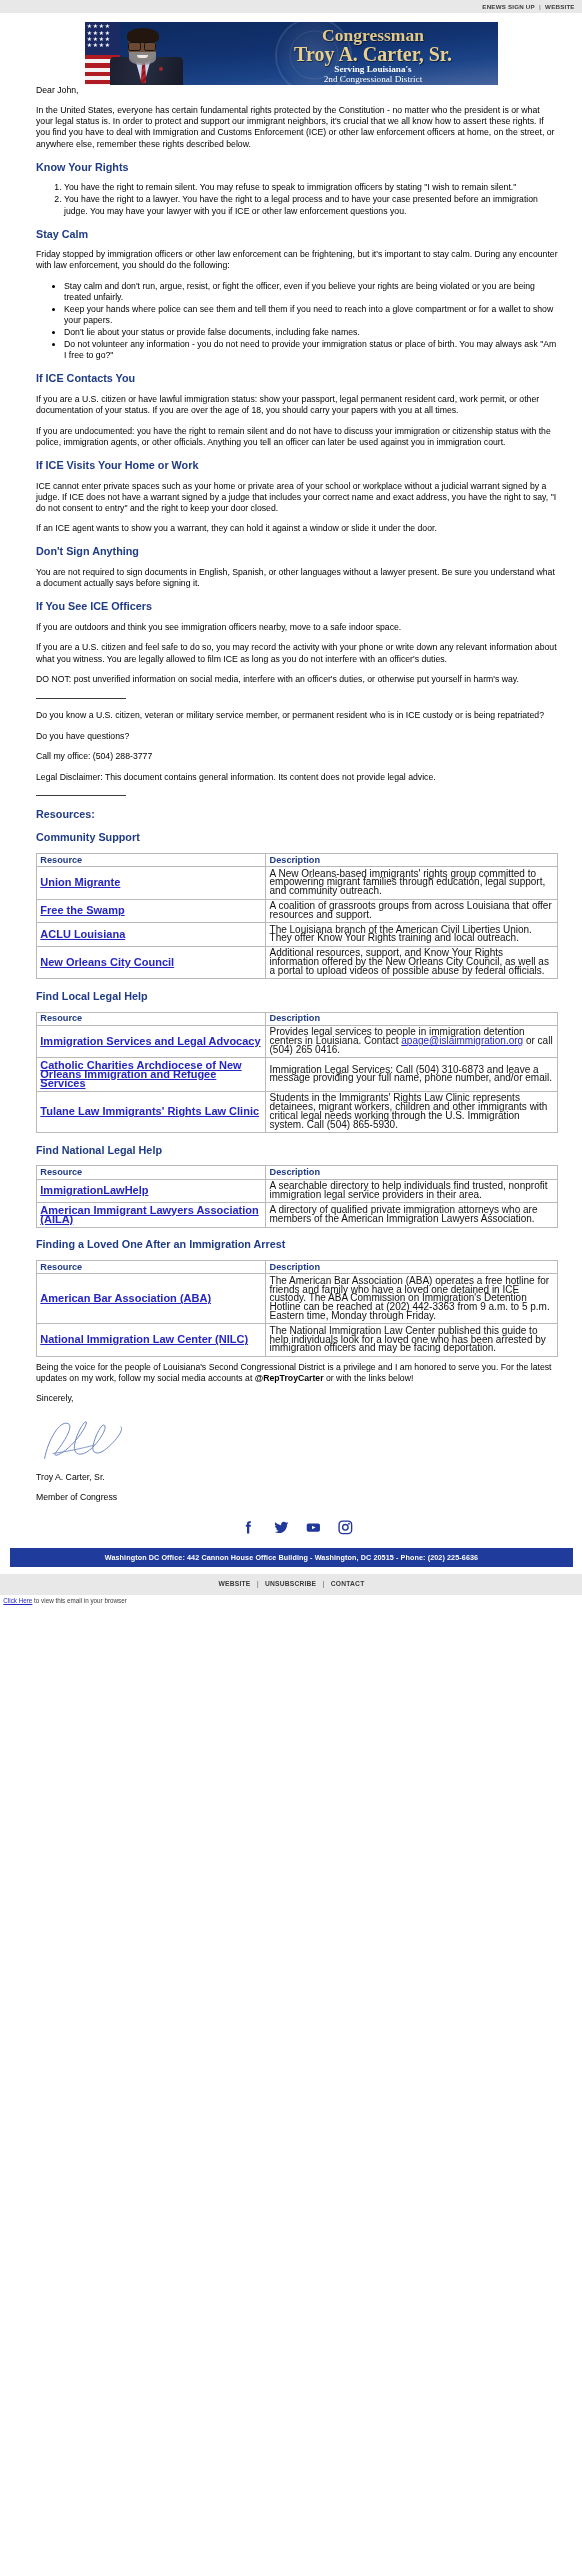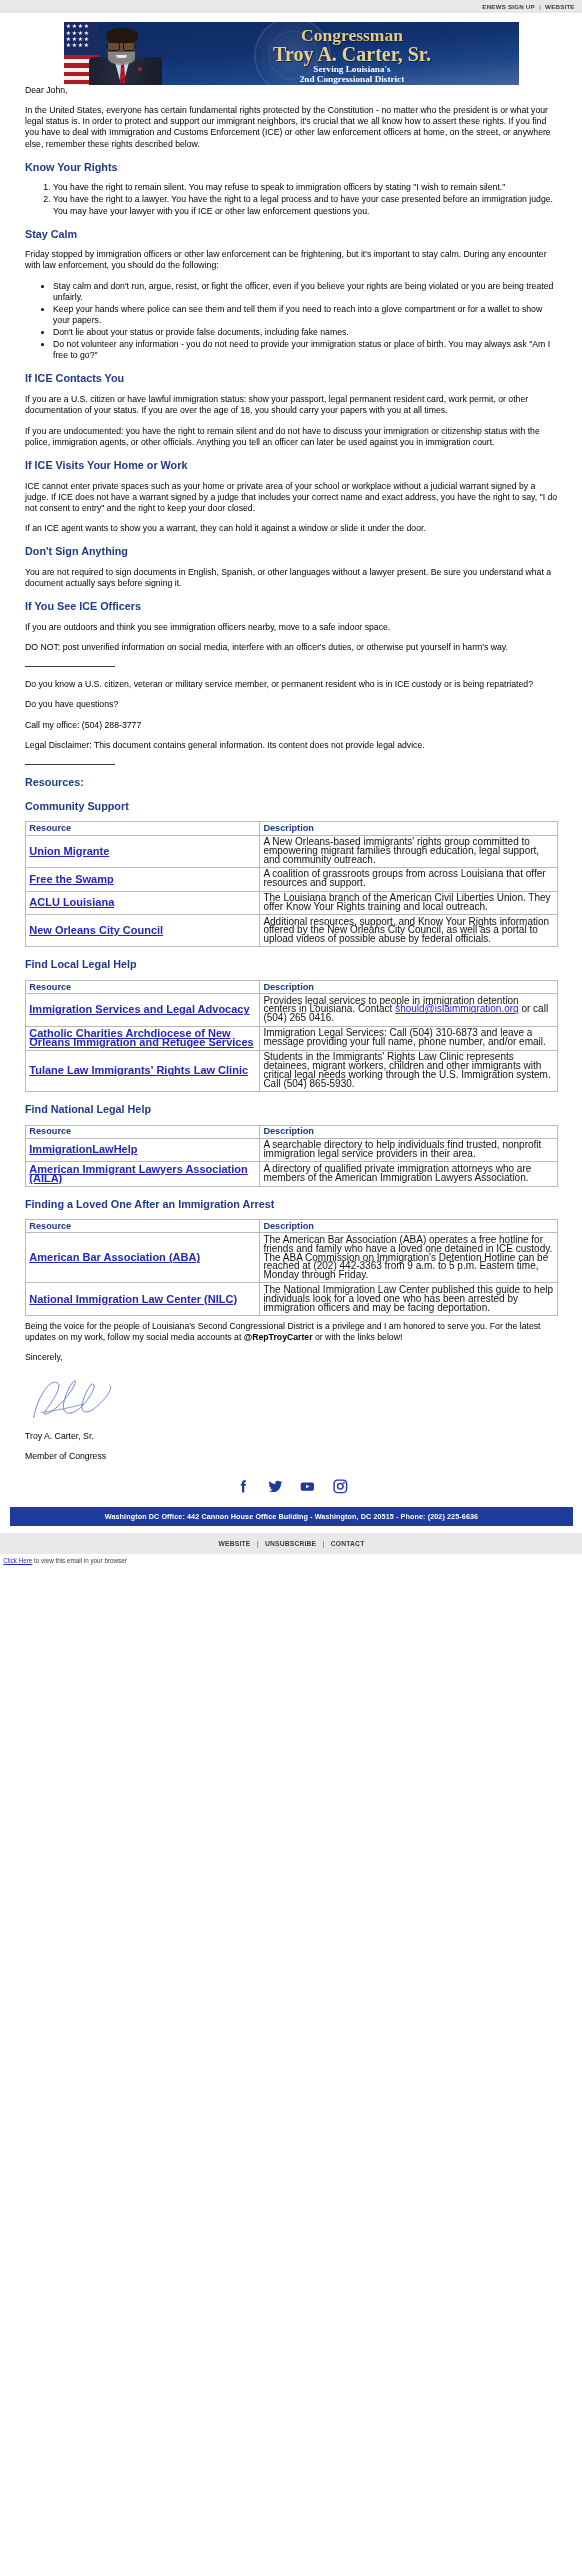--- a/index.html
+++ b/index.html
@@ -28,21 +28,21 @@
   }
   .topbar .sep { margin: 0 4.2px; color: #8a8a8a; }
 
   .banner-wrap {
     padding: 9.2px 0 0 0;
     display: flex;
     justify-content: center;
     background: #fff;
   }
   .banner {
-    width: 455px;
+    width: 413px;
     height: 63px;
     position: relative;
     overflow: hidden;
     background: linear-gradient(175deg, #0d2a5e 0%, #123270 45%, #1b4488 72%, #48659e 100%);
   }
   .banner .seal {
     position: absolute;
     left: 190px; top: -5px;
     width: 77px; height: 77px;
     border-radius: 50%;
@@ -110,25 +110,25 @@
   .banner .sub1 {
     position: absolute; left: 125px; top: 42px; width: 326px;
     text-align: center;
     font-family: "Liberation Serif", serif;
     font-size: 9.2px; font-weight: bold; color: #ffffff;
   }
   .banner .sub2 {
     position: absolute; left: 125px; top: 52px; width: 326px;
     text-align: center;
     font-family: "Liberation Serif", serif;
-    font-size: 9.2px; font-weight: bold; color: #ffffff;
+    font-size: 9.2px; font-weight: normal; color: #ffffff;
   }
 
   .content {
-    padding: 0 25px 0 25px;
+    padding: 0 25px 0 36px;
     font-size: 8.7px;
     line-height: 11.2px;
   }
   .content p { margin: 0 0 9.2px 0; }
   .salutation { margin-top: 10px; }
   h2.section {
     color: #1f3b86;
     font-size: 10.8px;
     font-weight: bold;
     margin: 10.8px 0 9.2px 0;
@@ -285,20 +285,21 @@
 
   <h2 class="section">If ICE Visits Your Home or Work</h2>
   <p>ICE cannot enter private spaces such as your home or private area of your school or workplace without a judicial warrant signed by a judge. If ICE does not have a warrant signed by a judge that includes your correct name and exact address, you have the right to say, "I do not consent to entry" and the right to keep your door closed.</p>
   <p>If an ICE agent wants to show you a warrant, they can hold it against a window or slide it under the door.</p>
 
   <h2 class="section">Don't Sign Anything</h2>
   <p>You are not required to sign documents in English, Spanish, or other languages without a lawyer present. Be sure you understand what a document actually says before signing it.</p>
 
   <h2 class="section">If You See ICE Officers</h2>
   <p>If you are outdoors and think you see immigration officers nearby, move to a safe indoor space.</p>
+  <p>If you are a U.S. citizen and feel safe to do so, you may record the activity with your phone or write down any relevant information about what you witness. You are legally allowed to film ICE as long as you do not interfere with an officer's duties.</p>
   <p>DO NOT: post unverified information on social media, interfere with an officer's duties, or otherwise put yourself in harm's way.</p>
 
   <div class="rule"></div>
 
   <p>Do you know a U.S. citizen, veteran or military service member, or permanent resident who is in ICE custody or is being repatriated?</p>
   <p>Do you have questions?</p>
   <p>Call my office: (504) 288-3777</p>
   <p>Legal Disclaimer: This document contains general information. Its content does not provide legal advice.</p>
 
   <div class="rule"></div>
@@ -345,21 +346,21 @@
       </colgroup>
     <thead>
       <tr>
         <th>Resource</th>
         <th>Description</th>
       </tr>
     </thead>
     <tbody>
       <tr>
         <td class="name">Immigration Services and Legal Advocacy</td>
-        <td class="desc"><span>Provides legal services to people in immigration detention centers in Louisiana. Contact </span><a href="#">should@islaimmigration.org</a><span> or call (504) 265 0416.</span></td>
+        <td class="desc"><span>Provides legal services to people in immigration detention centers in Louisiana. Contact </span><a href="#">apage@islaimmigration.org</a><span> or call (504) 265 0416.</span></td>
       </tr>
       <tr>
         <td class="name">Catholic Charities Archdiocese of New Orleans Immigration and Refugee Services</td>
         <td class="desc">Immigration Legal Services: Call (504) 310-6873 and leave a message providing your full name, phone number, and/or email.</td>
       </tr>
       <tr>
         <td class="name">Tulane Law Immigrants' Rights Law Clinic</td>
         <td class="desc">Students in the Immigrants' Rights Law Clinic represents detainees, migrant workers, children and other immigrants with critical legal needs working through the U.S. Immigration system. Call (504) 865-5930.</td>
       </tr>
     </tbody>

